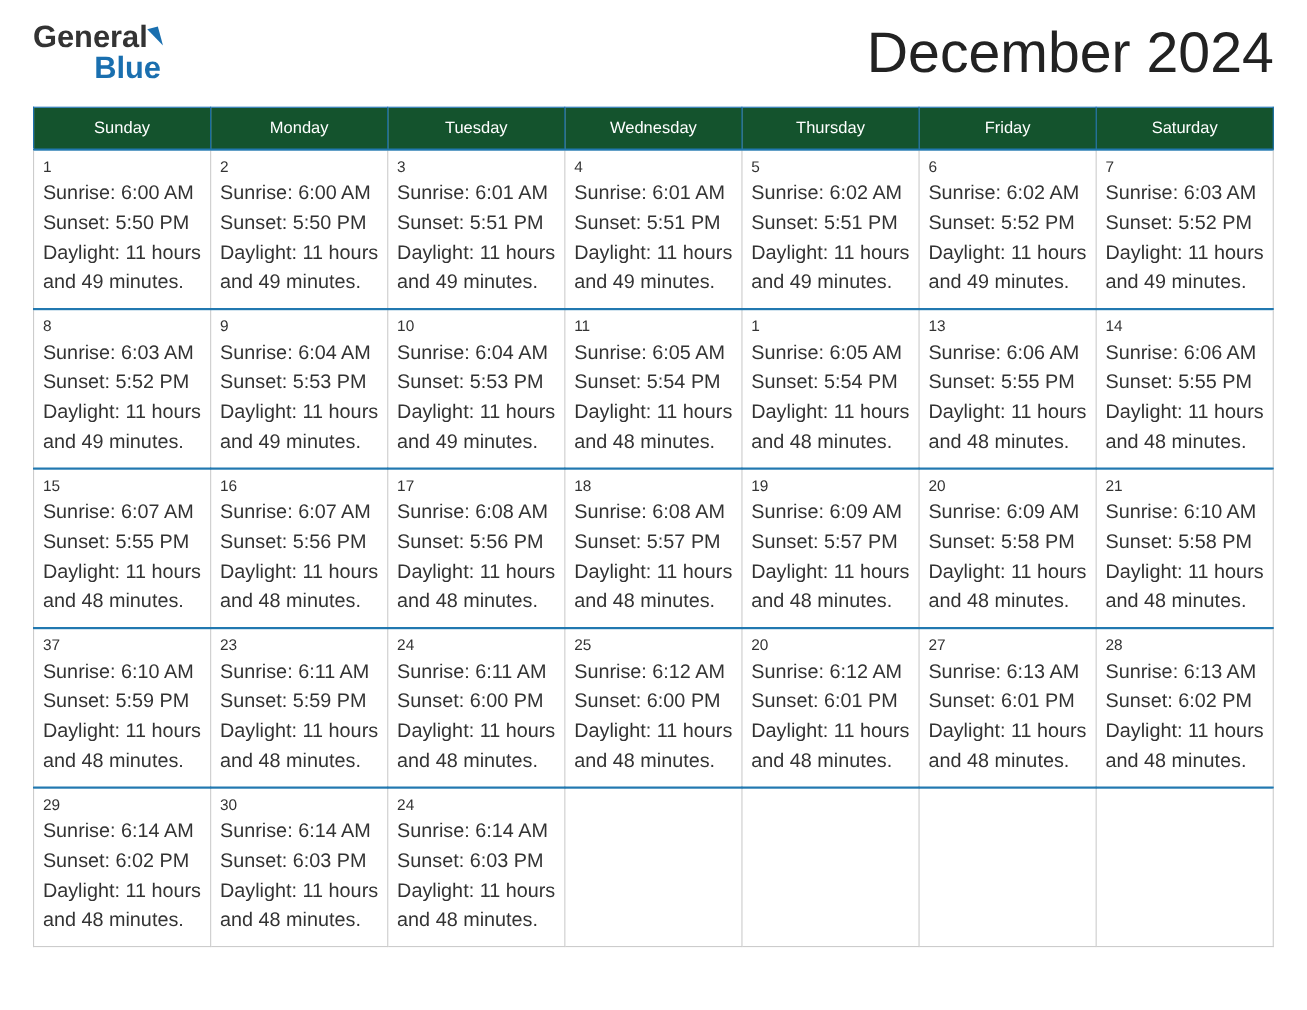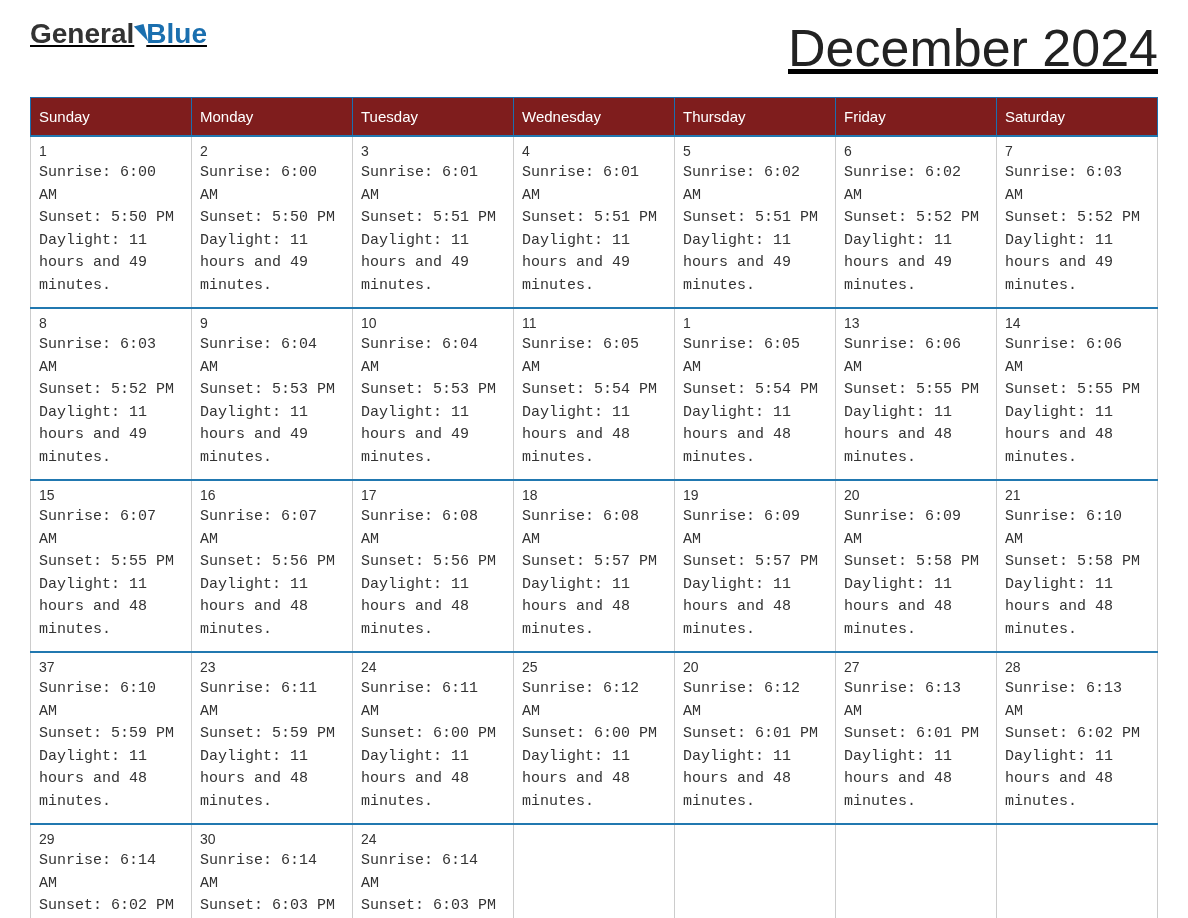--- a/index.html
+++ b/index.html
@@ -11,23 +11,22 @@
       padding: 20px 30px;
     }
     .header {
       display: flex;
       justify-content: space-between;
       align-items: flex-start;
       margin-bottom: 20px;
     }
     .logo {
       display: flex;
-      flex-direction: row;
+      flex-direction: column;
       align-items: flex-end;
-      text-decoration: underline;
     }
     .logo-general {
       font-size: 28px;
       font-weight: bold;
       color: #333;
       line-height: 1;
     }
     .logo-blue {
       font-size: 28px;
       font-weight: bold;
@@ -44,69 +43,67 @@
       margin-left: 2px;
       vertical-align: middle;
       transform: rotate(-15deg);
     }
     .logo-top-line {
       display: flex;
       align-items: center;
     }
     .title-area {
       text-align: left;
-      text-decoration: underline;
     }
     .month-title {
       font-size: 52px;
       font-weight: 300;
       color: #222;
       line-height: 1.1;
     }
     .location-title {
       font-size: 22px;
       color: #444;
       font-weight: normal;
     }
     table {
       width: 100%;
       border-collapse: collapse;
       table-layout: fixed;
     }
     thead th {
-      background-color: #7f1d1d;
+      background-color: #14532d;
       color: #fff;
       padding: 10px 8px;
       font-size: 15px;
       font-weight: normal;
-      text-align: left;
+      text-align: center;
       border: 1px solid #1a6faf;
     }
     tbody td {
       vertical-align: top;
       padding: 6px 8px 10px 8px;
       border: 1px solid #ccc;
       font-size: 12.5px;
       color: #333;
       height: 100px;
     }
     tbody tr {
       border-top: 2px solid #2178b0;
     }
     .day-num {
       font-size: 14px;
       font-weight: normal;
       color: #333;
       margin-bottom: 3px;
     }
     .day-info {
-      font-size: 15px;
+      font-size: 18px;
       color: #333;
       line-height: 1.5;
-      font-family: Liberation Mono, monospace;
     }
     .empty-cell {
       background: #fff;
     }
   </style>
 </head>
 <body>
 
 <div class="header">
   <div class="logo">

